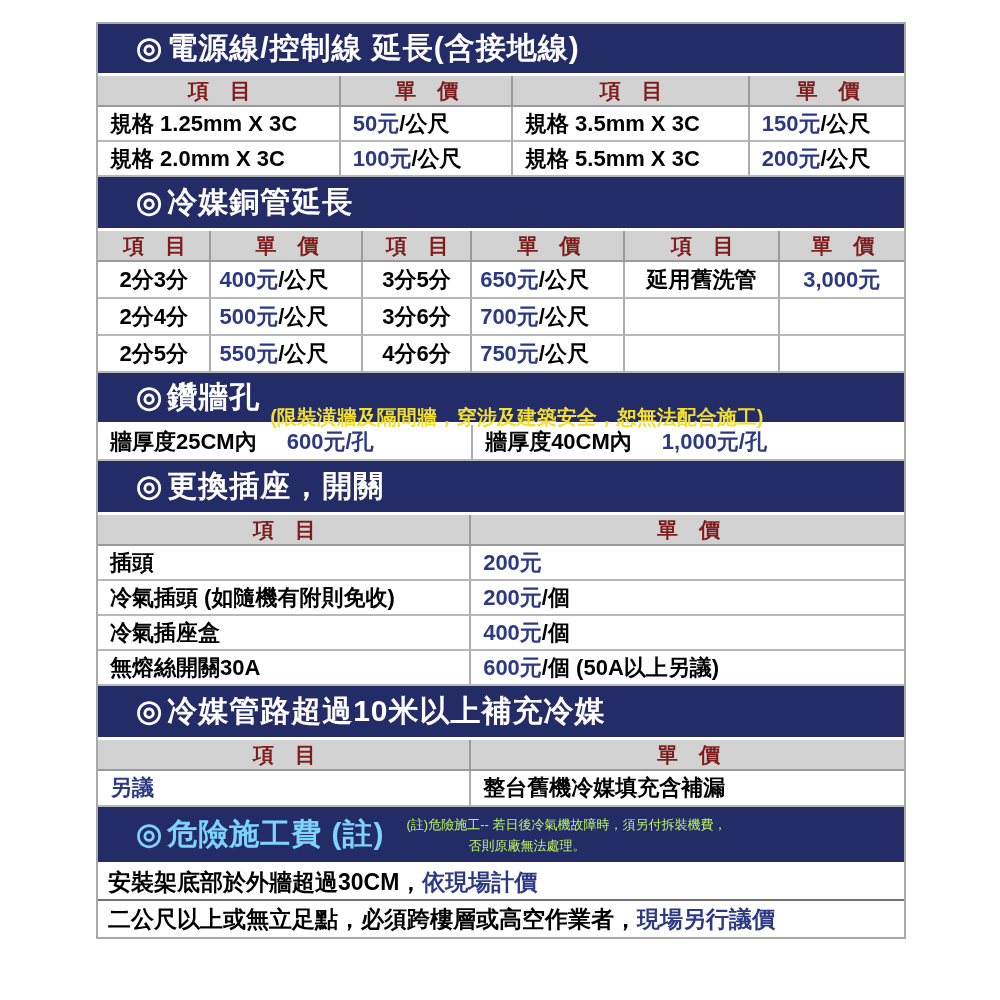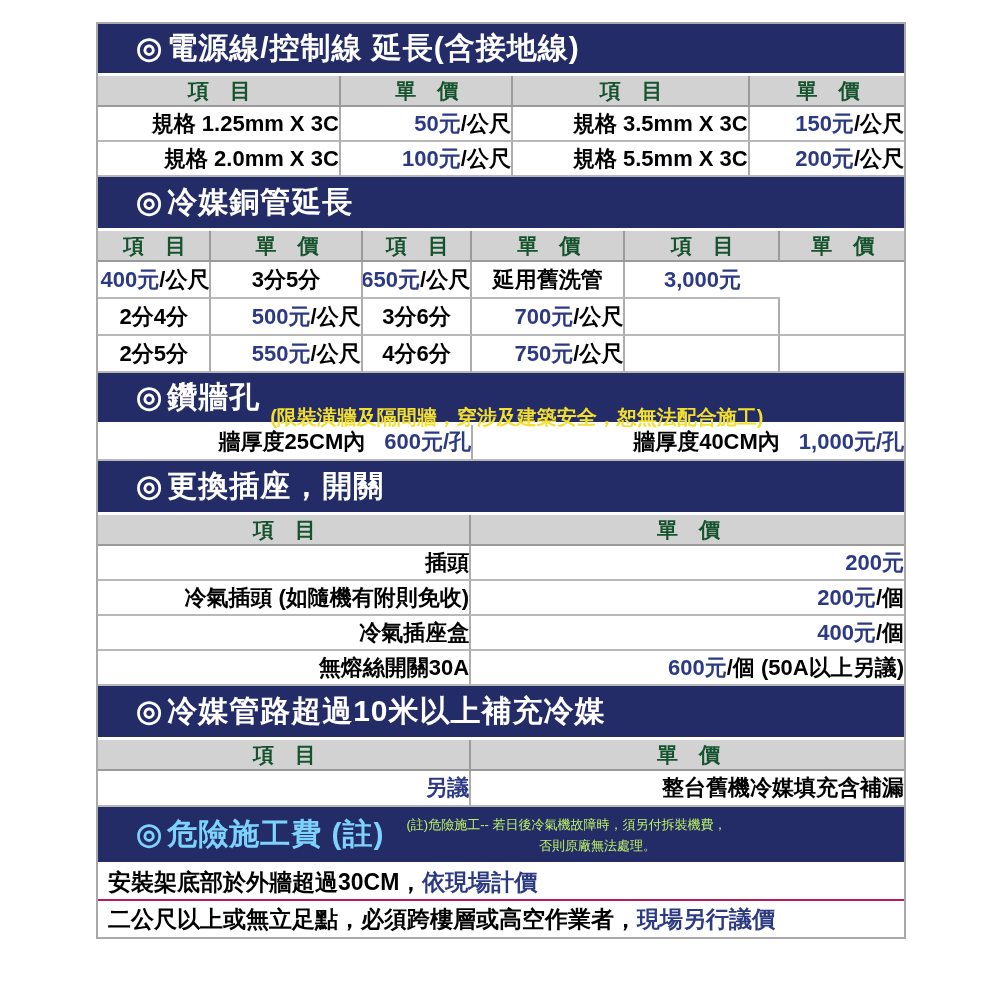--- a/index.html
+++ b/index.html
@@ -15,38 +15,38 @@
   .h52{height:52px}.h54{height:54px}.h58{height:58px}
   .bullseye{margin-right:4px;}
   
   .grid{display:grid;width:100%;box-sizing:border-box;}
   .t1{grid-template-columns:244fr 173fr 238fr 155fr;}
   .t2{grid-template-columns:114fr 152fr 110fr 154fr 155fr 125fr;}
   .t3{grid-template-columns:377fr 433fr;}
   .t45{grid-template-columns:375fr 435fr;}
   .cell{display:flex;align-items:center;font-size:22px;color:#000;
         border-right:2px solid #adadad;border-bottom:2px solid #b8b8b8;
-        padding-left:12px;box-sizing:border-box;overflow:hidden;white-space:nowrap;justify-content:flex-end;}
+        padding-left:12px;box-sizing:border-box;overflow:hidden;white-space:nowrap;}
   .grid .cell:last-child{border-right:none;}
-  .hcell{background:#d2d2d2;color:#14532d;justify-content:center;padding-left:2px;
+  .hcell{background:#d2d2d2;color:#7f1d1d;justify-content:center;padding-left:2px;
          font-size:21px;border-right:2px solid #9a9a9a;border-bottom:2px solid #9a9a9a;}
   .cc{justify-content:center;padding-left:0;}
   .r31{height:31px}.r35{height:35px}.r37{height:37px}.r36{height:36px}
   .blue{color:#2c3a84;}
-  .gap{margin-left:19px;}
+  .gap{margin-left:30px;}
   
   .note-inline{color:#f2df2e;font-size:20px;margin-left:10px;white-space:nowrap;padding-top:4px;margin-top:36px;}
   
   .navy-danger{justify-content:flex-start;}
   .yellow-title{color:#7dd3fc;font-size:30px;letter-spacing:1px;white-space:nowrap;}
   .danger-note{color:#bef264;font-size:13px;line-height:21px;margin-left:22px;
                font-weight:400;white-space:nowrap;}
-  .danger-note .l2{padding-left:62px;text-align:center;}
+  .danger-note .l2{padding-left:62px;}
   .fullrow{display:flex;align-items:center;font-size:23px;
-           border-bottom:2px solid #be185d;padding-left:10px;box-sizing:border-box;
+           border-bottom:2px solid #737373;padding-left:10px;box-sizing:border-box;
            white-space:nowrap;}
 </style>
 </head>
 <body>
 
 <div class="sheet">
 
   <section>
     <div class="navy h52">
       <span class="title"><span class="bullseye">◎</span><span>電源線/控制線 延長(含接地線)</span></span>
@@ -97,20 +97,23 @@
     </div>
     <div class="grid t2 r31">
       <div class="cell hcell">項　目</div>
       <div class="cell hcell">單　價</div>
       <div class="cell hcell">項　目</div>
       <div class="cell hcell">單　價</div>
       <div class="cell hcell">項　目</div>
       <div class="cell hcell">單　價</div>
     </div>
     <div class="grid t2 r37">
+      <div class="cell cc">
+          <span>2分3分</span>
+        </div>
       <div class="cell" style="padding-left:8px">
           <span class="blue">400元</span>
           <span>/公尺</span>
         </div>
       <div class="cell cc">
           <span>3分5分</span>
         </div>
       <div class="cell" style="padding-left:8px">
           <span class="blue">650元</span>
           <span>/公尺</span>

